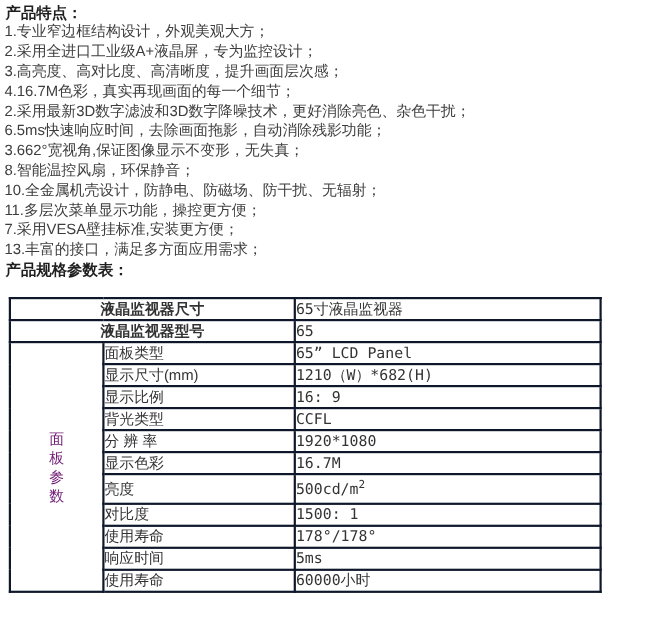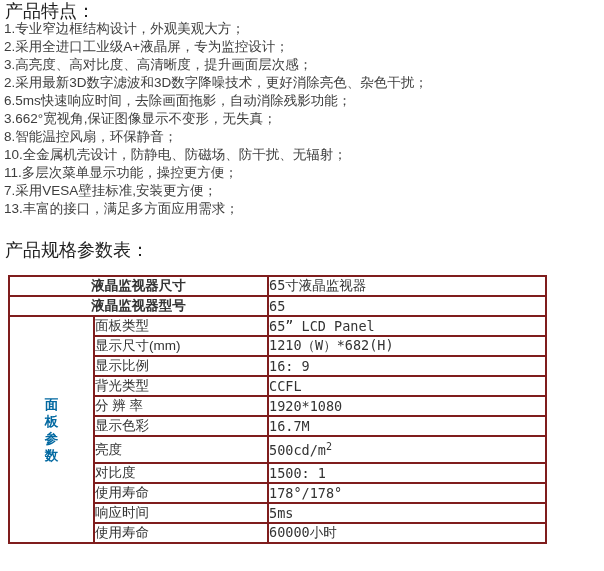--- a/index.html
+++ b/index.html
@@ -4,70 +4,71 @@
 <style>
   html, body { margin: 0; padding: 0; background: #ffffff; }
   body {
     width: 604px; height: 571px; overflow: hidden;
     font-family: "Liberation Sans", sans-serif;
     -webkit-font-smoothing: antialiased;
   }
   .page { padding: 3px 0 0 4px; }
 
   .section-title {
-    font-size: 18px; font-weight: normal; color: #1f1f1f;
+    font-size: 14px; font-weight: bold; color: #1f1f1f;
     line-height: 17px; margin-left: 1px; white-space: nowrap;
   }
   .feature-list { margin: 0; }
   .feature-line {
     font-size: 13.5px; color: #3d3d3d; line-height: 18px; white-space: nowrap;
   }
-  .specs-heading { margin-top: 24px; }
+  .specs-heading { margin-top: 1px; }
 
   table.specs {
     border-collapse: collapse; table-layout: fixed;
     width: 537px; margin: 16px 0 0 4px;
   }
   table.specs td {
-    border: 2px solid #7f1d1d; padding: 0; overflow: hidden;
+    border: 2px solid #0f172a; padding: 0; overflow: hidden;
     font-size: 13.5px; color: #333333; vertical-align: middle;
   }
   col.c-group { width: 85px; }
   col.c-label { width: 174px; }
   col.c-value { width: 278px; }
 
   tr.r20 { height: 20px; }
   tr.r27 { height: 27px; }
   tr.r19 { height: 19px; }
 
   td.hdr { text-align: center; font-weight: bold; color: #1f1f1f; }
   td.lbl { padding-left: 2px; }
   td.val {
     padding-left: 3px;
     font-family: "DejaVu Sans Mono", monospace; font-size: 13px;
   }
   td.group { text-align: center; }
   .vtext {
     display: inline-block; width: 1em; word-break: break-all;
-    line-height: 17px; font-weight: bold; color: #0369a1;
+    line-height: 17px; font-weight: normal; color: #701a75;
     font-size: 13.5px; text-align: center;
   }
   td.val sup { font-size: 10px; line-height: 0; }
 </style>
 </head>
 <body>
 
 <div class="page">
 
   <div class="section-title">产品特点：</div>
 
   <div class="feature-list">
     <div class="feature-line">1.专业窄边框结构设计，外观美观大方；</div>
     <div class="feature-line">2.采用全进口工业级A+液晶屏，专为监控设计；</div>
     <div class="feature-line">3.高亮度、高对比度、高清晰度，提升画面层次感；</div>
+    <div class="feature-line">4.16.7M色彩，真实再现画面的每一个细节；</div>
     <div class="feature-line">2.采用最新3D数字滤波和3D数字降噪技术，更好消除亮色、杂色干扰；</div>
     <div class="feature-line">6.5ms快速响应时间，去除画面拖影，自动消除残影功能；</div>
     <div class="feature-line">3.662°宽视角,保证图像显示不变形，无失真；</div>
     <div class="feature-line">8.智能温控风扇，环保静音；</div>
     <div class="feature-line">10.全金属机壳设计，防静电、防磁场、防干扰、无辐射；</div>
     <div class="feature-line">11.多层次菜单显示功能，操控更方便；</div>
     <div class="feature-line">7.采用VESA壁挂标准,安装更方便；</div>
     <div class="feature-line">13.丰富的接口，满足多方面应用需求；</div>
   </div>
 

